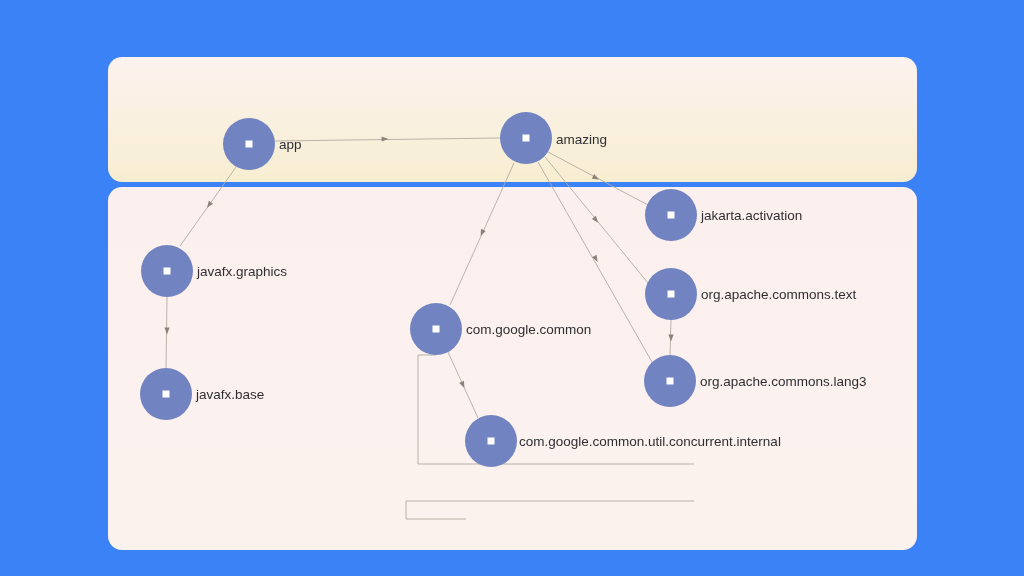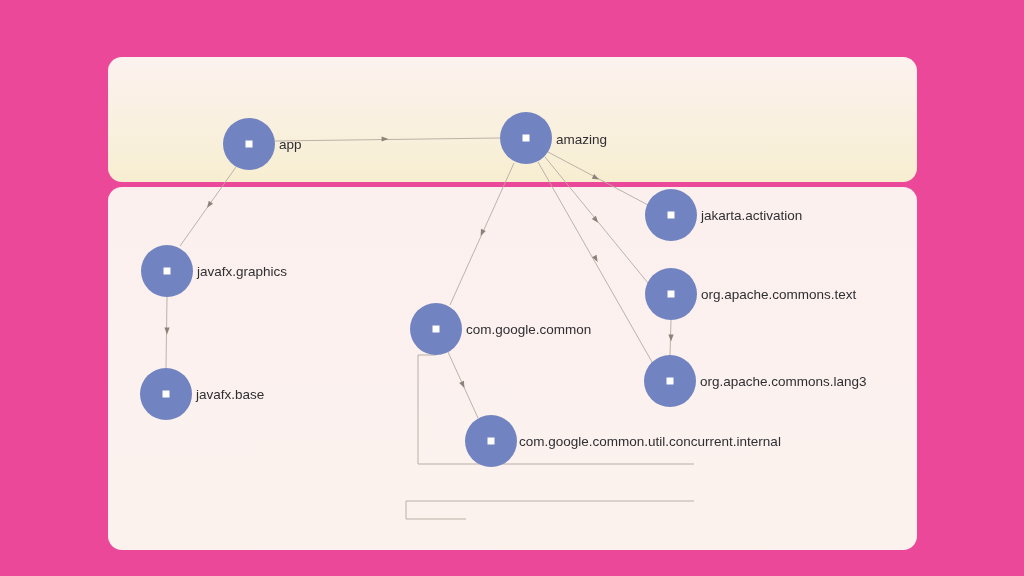--- a/index.html
+++ b/index.html
@@ -12,21 +12,21 @@
     height: 576px;
     font-family: "Liberation Sans", sans-serif;
     overflow: hidden;
     position: relative;
   }
   #stage {
     position: absolute;
     left: 0; top: 0;
     width: 1024px;
     height: 576px;
-    background: #ec4899;
+    background: #3b82f6;
   }
   #graph-svg {
     position: absolute;
     left: 0; top: 0;
     width: 1024px;
     height: 576px;
     display: block;
   }
   .node-label {
     font-family: "Liberation Sans", sans-serif;

